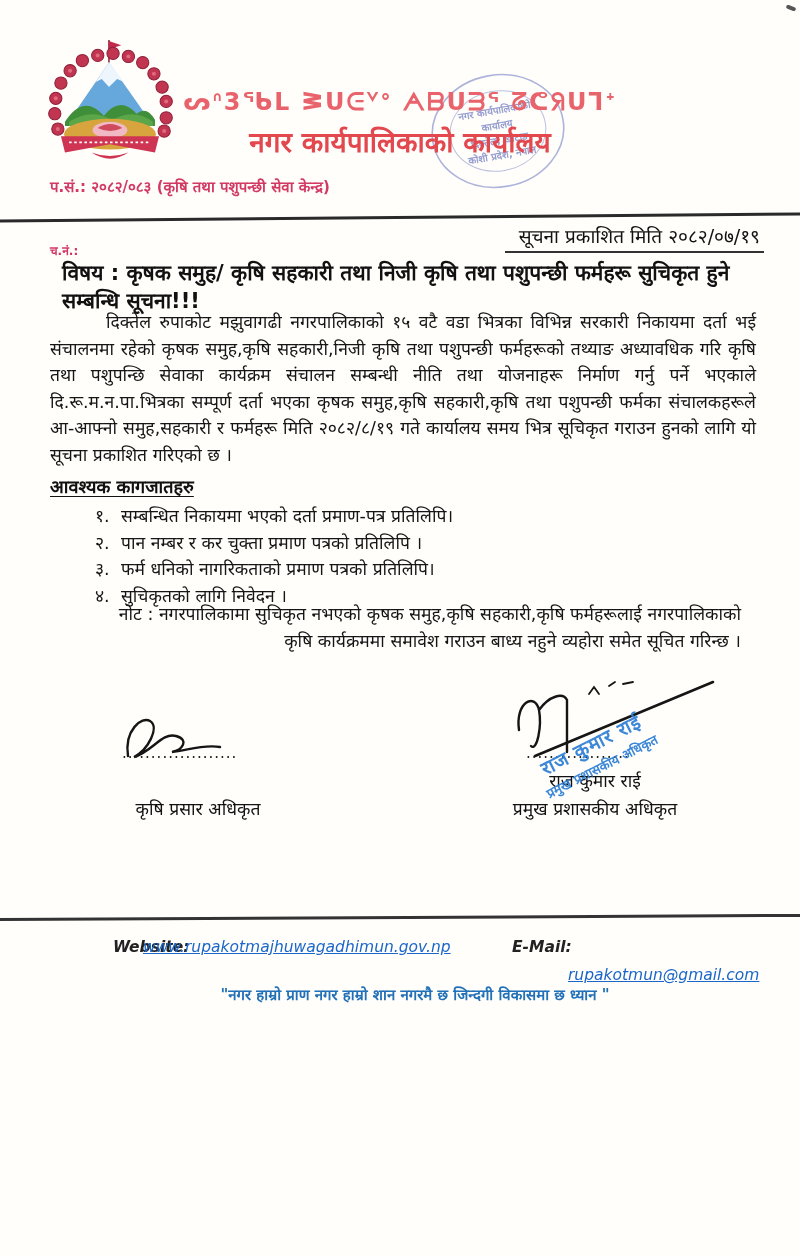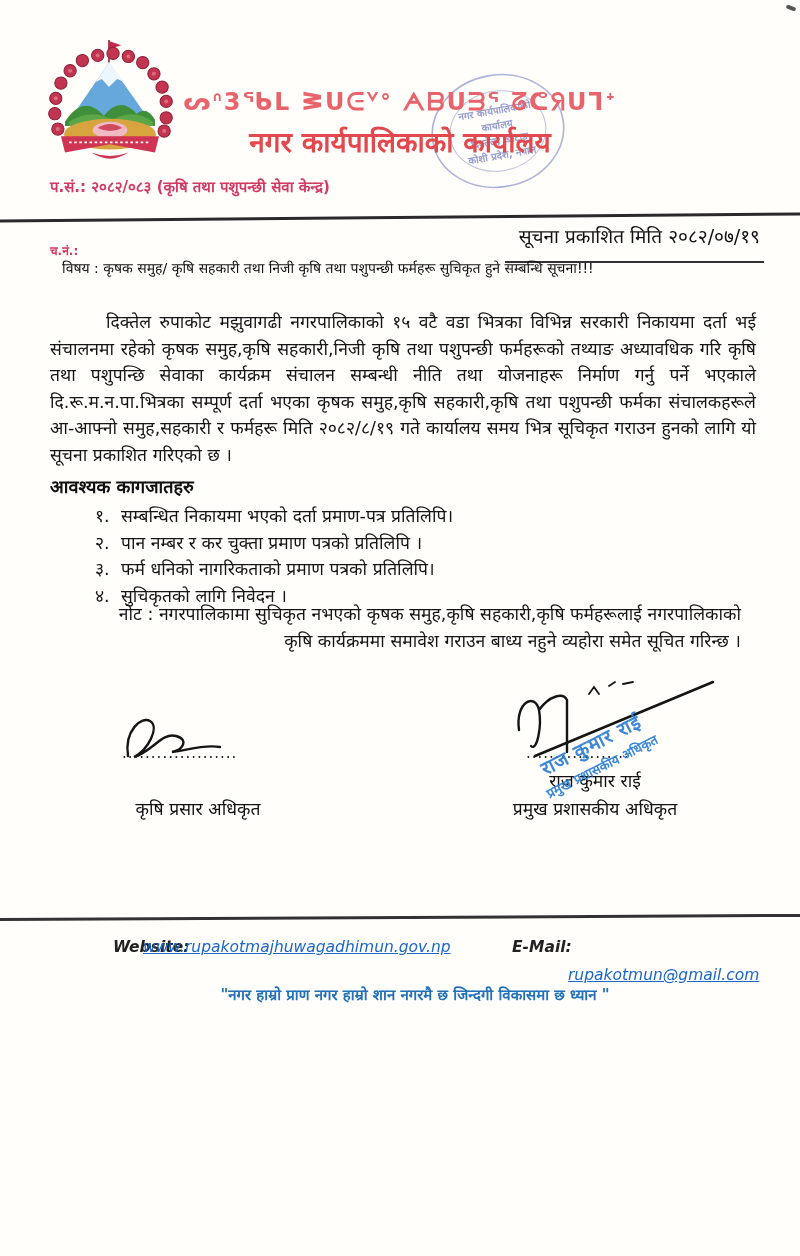--- a/index.html
+++ b/index.html
@@ -17,27 +17,27 @@
           font-size:24px;font-weight:bold;color:#e8636b;z-index:2;letter-spacing:2px;}
   .title3{position:absolute;left:0;top:122px;width:800px;text-align:center;
           font-size:28px;font-weight:bold;color:#e2484e;z-index:2;}
   .title4{position:absolute;left:0;top:160px;width:800px;text-align:center;
           font-size:15px;font-weight:bold;color:#e05560;z-index:2;}
   .refline{position:absolute;left:50px;top:176px;font-size:15px;font-weight:bold;color:#d23a64;z-index:3;}
   .chline{position:absolute;left:50px;top:197px;font-size:12px;font-weight:bold;color:#d23a64;z-index:3;margin-top:45px;}
   .rule-top{position:absolute;left:-4px;top:216px;width:810px;height:3px;background:#2a2a2a;
             transform:rotate(-0.5deg);}
   .pubdate{position:absolute;right:36px;top:223px;font-size:19px;color:#111;
-           border-bottom:2px solid #333;padding:0 4px 12px 14px;}
-  .subject{position:absolute;left:62px;top:258px;width:710px;font-size:14px;color:#111;}
+           border-bottom:2px solid #333;padding:0 4px 2px 14px;}
+  .subject{position:absolute;left:62px;top:258px;width:710px;font-size:21px;color:#111;font-weight:bold;}
   
   .bodypar{position:absolute;left:50px;top:309px;width:706px;font-size:17.5px;line-height:26.5px;
            text-align:justify;text-indent:56px;color:#151515;}
   .docshead{position:absolute;left:50px;top:474px;font-size:18px;font-weight:bold;
-            text-underline-offset:3px;color:#111;}
+            text-decoration:underline;text-underline-offset:3px;color:#111;}
   .doclist{position:absolute;left:95px;top:503px;width:640px;font-size:17.5px;color:#151515;}
   .doclist .item{display:flex;height:26.5px;align-items:flex-start;}
   .doclist .num{width:26px;flex:0 0 26px;}
   .notepar{position:absolute;left:97px;top:601px;width:644px;font-size:17.5px;line-height:27px;color:#151515;text-align:right;}
   
   .sig-left-svg{position:absolute;left:118px;top:712px;width:130px;height:56px;}
   .sig-left-dots{position:absolute;left:122px;top:744px;font-size:15px;letter-spacing:1px;color:#222;}
   .sig-left-name{position:absolute;left:118px;top:768px;width:180px;text-align:center;font-size:17.5px;color:#111;}
   .sig-left-title{position:absolute;left:108px;top:796px;width:180px;text-align:center;font-size:17.5px;color:#111;}
   .sig-right-svg{position:absolute;left:505px;top:668px;width:220px;height:96px;}

